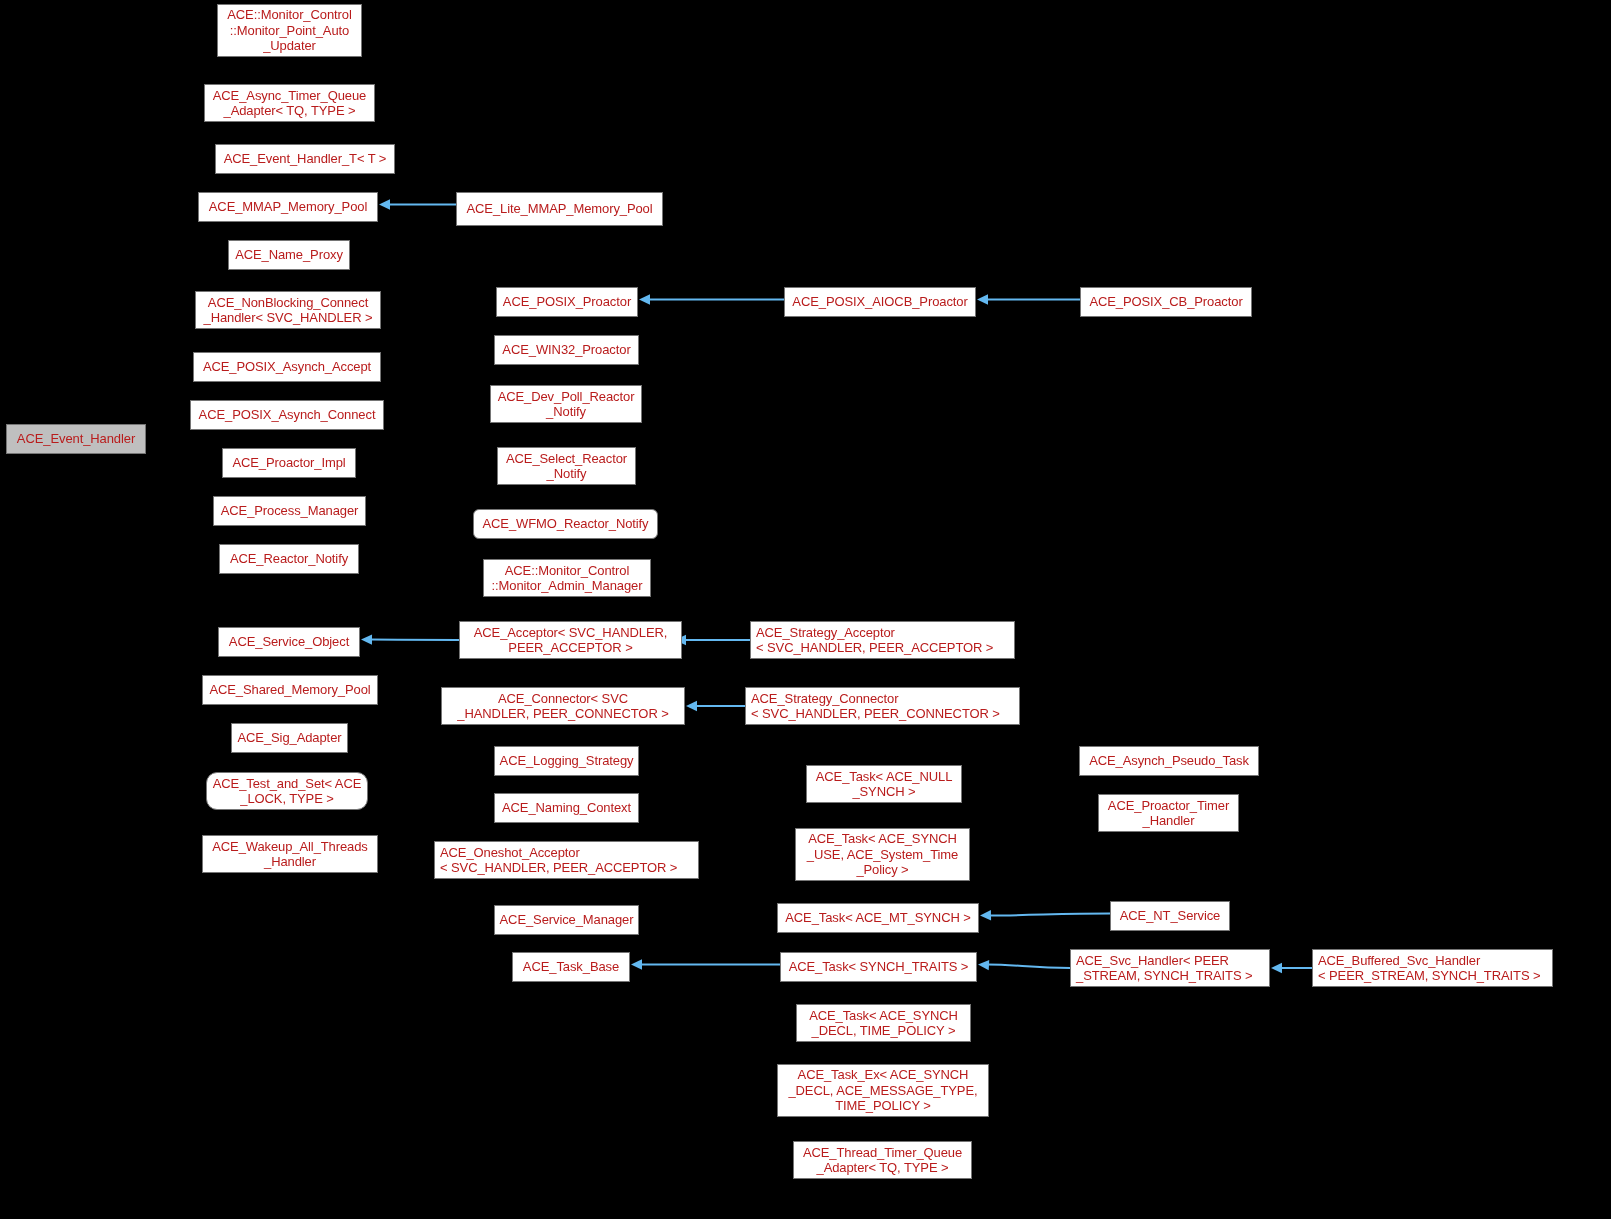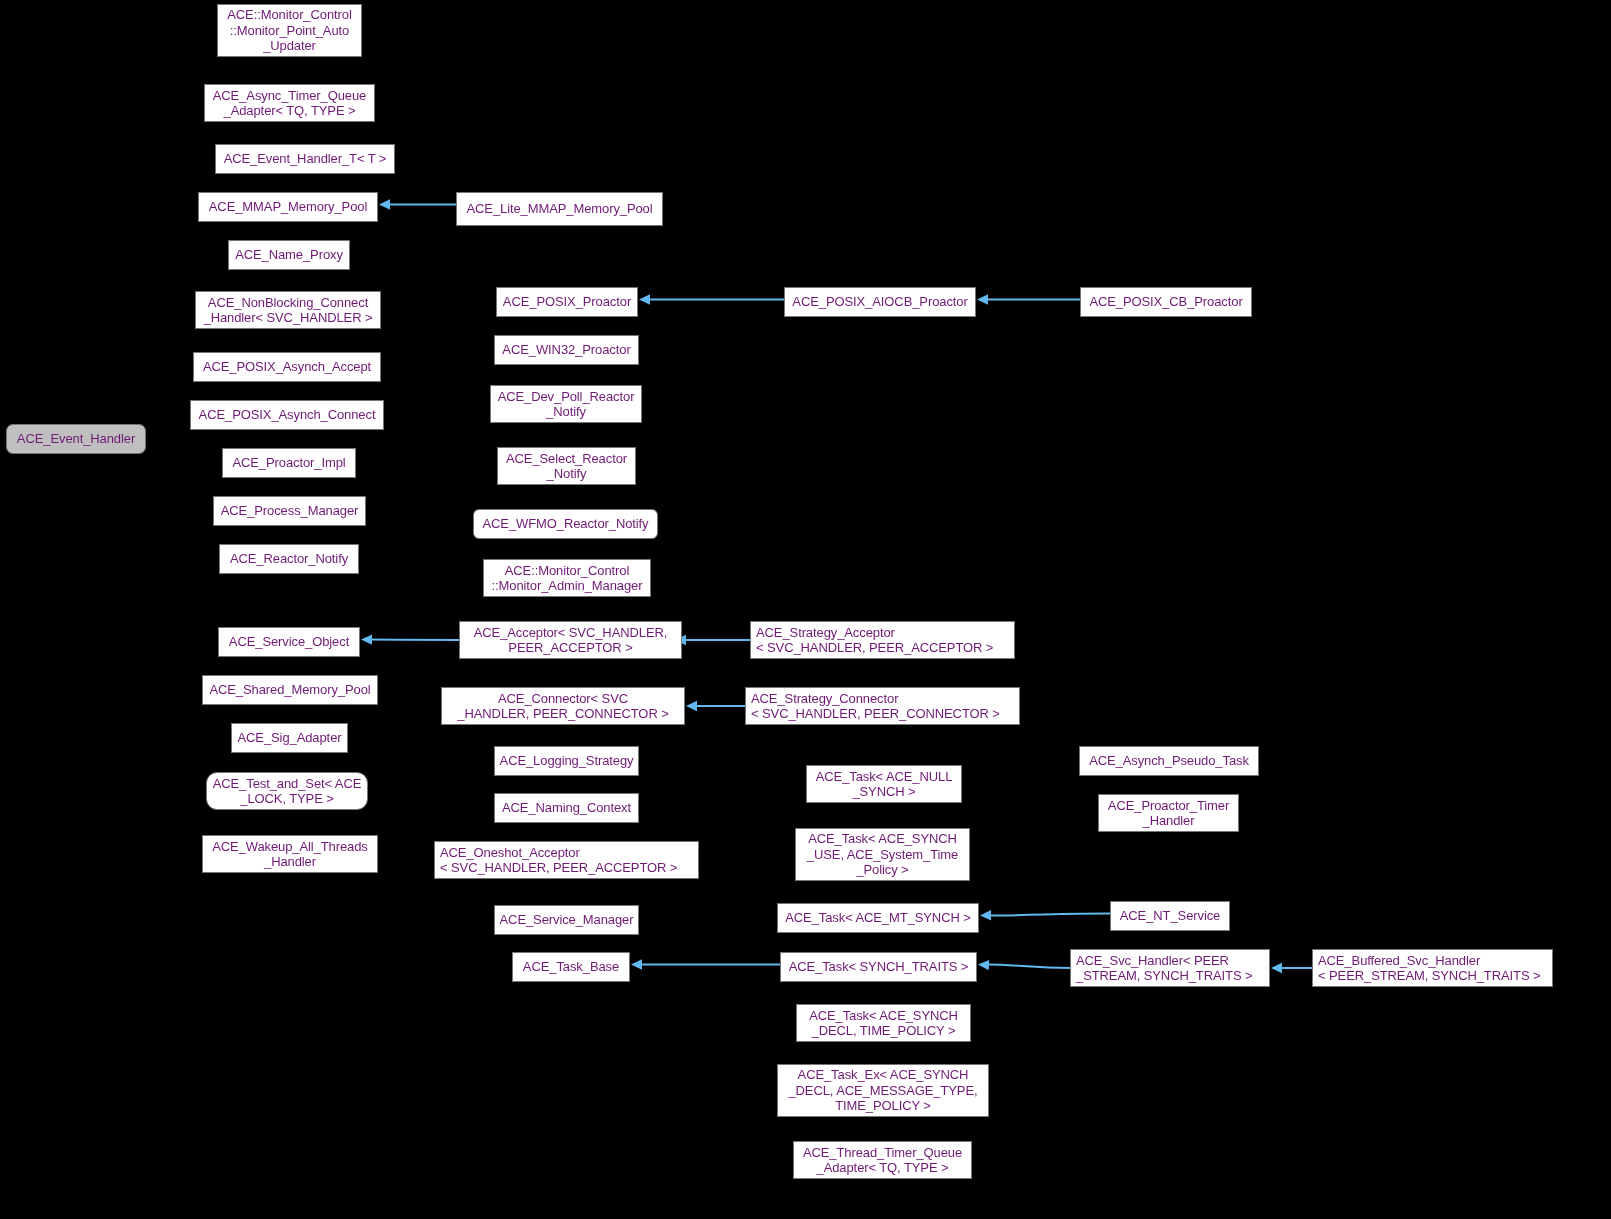--- a/index.html
+++ b/index.html
@@ -9,21 +9,21 @@
     background:#000000;
     overflow:hidden;
     font-family:"Liberation Sans","DejaVu Sans",sans-serif;
   }
   svg.edges{position:absolute;left:0;top:0;width:1611px;height:1219px;pointer-events:none;}
   .node{
     position:absolute;
     box-sizing:border-box;
     background:#ffffff;
     border:1px solid #757575;
-    color:#701a75;
+    color:#b91c1c;
     font-size:13px;
     line-height:15.5px;
     display:flex;
     align-items:center;
     justify-content:center;
     text-align:center;
     padding:14px 5px;
     white-space:pre;
     letter-spacing:-0.1px;
   }
@@ -130,21 +130,21 @@
       <path d="M 1098 813 C 1023.75 813, 1003.5 NaN, 973 NaN" fill="none" stroke="#63b8f0" stroke-width="2"></path>
       <polygon points="963,NaN NaN,NaN NaN,NaN" fill="#63b8f0"></polygon>
       <path d="M 1110 913.5 C 1058 913.5, 1032 915.5, 990 915.5" fill="none" stroke="#63b8f0" stroke-width="2"></path>
       <polygon points="980,915.5 991.101779866018,920.4790042987004 990.8938214535422,910.0810836749083" fill="#63b8f0"></polygon>
       <path d="M 1070 968 C 1033.2 968, 1014.8 964.5, 988 964.5" fill="none" stroke="#63b8f0" stroke-width="2"></path>
       <polygon points="978,964.5 988.6986941374513,970.2946478541204 989.2682857043118,959.9102573834688" fill="#63b8f0"></polygon>
       <path d="M 1312 968 C 1295.6 968, 1287.4 968, 1281 968" fill="none" stroke="#63b8f0" stroke-width="2"></path>
       <polygon points="1271,968 1282,973.2 1282,962.8" fill="#63b8f0"></polygon>
     </svg>
   <div id="node-layer">
-      <div class="node root" style="left: 6px; top: 424px; width: 140px; height: 26px; border-radius: 7px;">ACE_Event_Handler</div>
+      <div class="node root" style="left: 6px; top: 424px; width: 140px; height: 26px;">ACE_Event_Handler</div>
       <div class="node" style="left: 217px; top: 4px; width: 145px; height: 53px;">ACE::Monitor_Control
 ::Monitor_Point_Auto
 _Updater</div>
       <div class="node" style="left: 204px; top: 84px; width: 171px; height: 38px;">ACE_Async_Timer_Queue
 _Adapter&lt; TQ, TYPE &gt;</div>
       <div class="node" style="left: 199px; top: 144px; width: 180px; height: 25px; margin-left: 16px;">ACE_Event_Handler_T&lt; T &gt;</div>
       <div class="node" style="left: 198px; top: 192px; width: 180px; height: 25px;">ACE_MMAP_Memory_Pool</div>
       <div class="node" style="left: 456px; top: 192px; width: 207px; height: 34px;">ACE_Lite_MMAP_Memory_Pool</div>
       <div class="node" style="left: 228px; top: 240px; width: 122px; height: 25px;">ACE_Name_Proxy</div>
       <div class="node" style="left: 195px; top: 291px; width: 186px; height: 38px;">ACE_NonBlocking_Connect

